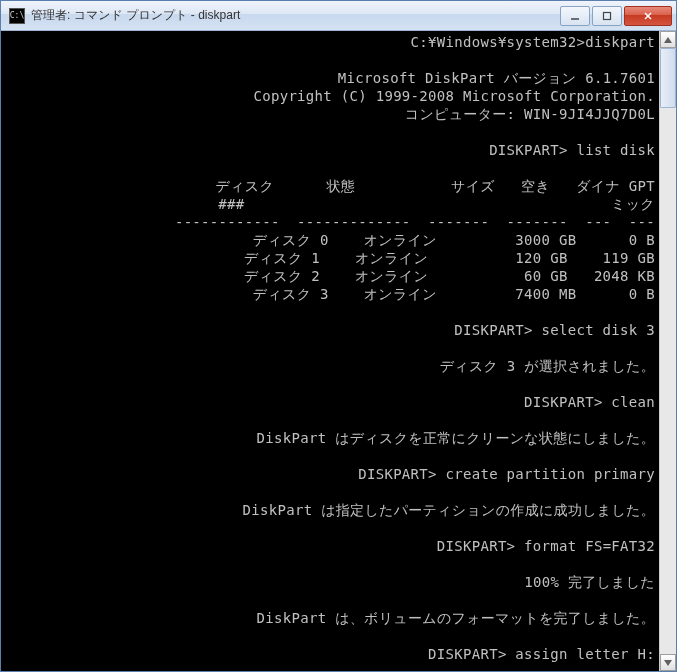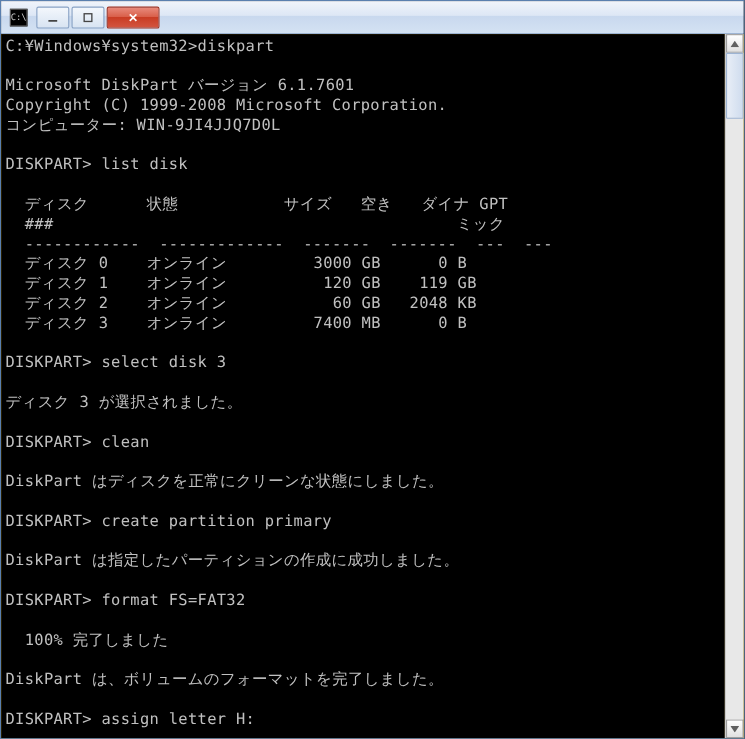--- a/index.html
+++ b/index.html
@@ -75,22 +75,23 @@
       background: linear-gradient(to bottom, #e88a7c 0%, #d9604b 45%, #c83a22 46%, #d35540 100%);
       border: 1px solid #a03020;
       color: #fff;
     }
     .close-btn svg {
       stroke: #fff;
     }
     .content-area {
       flex: 1;
       display: flex;
-      background: #eab308;
+      background: #404040;
       overflow: hidden;
+      text-align: right;
     }
     .terminal {
       flex: 1;
       background: #000;
       color: #c0c0c0;
       font-family: 'MS Gothic', 'Consolas', monospace;
       font-size: 14px;
       line-height: 18px;
       padding: 2px 4px;
       white-space: pre;
@@ -129,20 +130,21 @@
       border: 1px solid #9db4d3;
       border-radius: 1px;
     }
   </style>
 </head>
 <body>
 
 <div class="window">
   <div class="titlebar">
     <div class="title-icon">C:\</div>
+    <div class="title-text">管理者: コマンド プロンプト - diskpart</div>
     <div class="window-controls">
       <div class="win-btn">
         <svg viewBox="0 0 10 10">
             <line x1="1" y1="8" x2="9" y2="8" stroke="#444" stroke-width="1.5"></line>
           </svg>
       </div>
       <div class="win-btn">
         <svg viewBox="0 0 10 10">
             <rect x="1.5" y="1.5" width="7" height="7" fill="none" stroke="#444" stroke-width="1.2"></rect>
           </svg>

